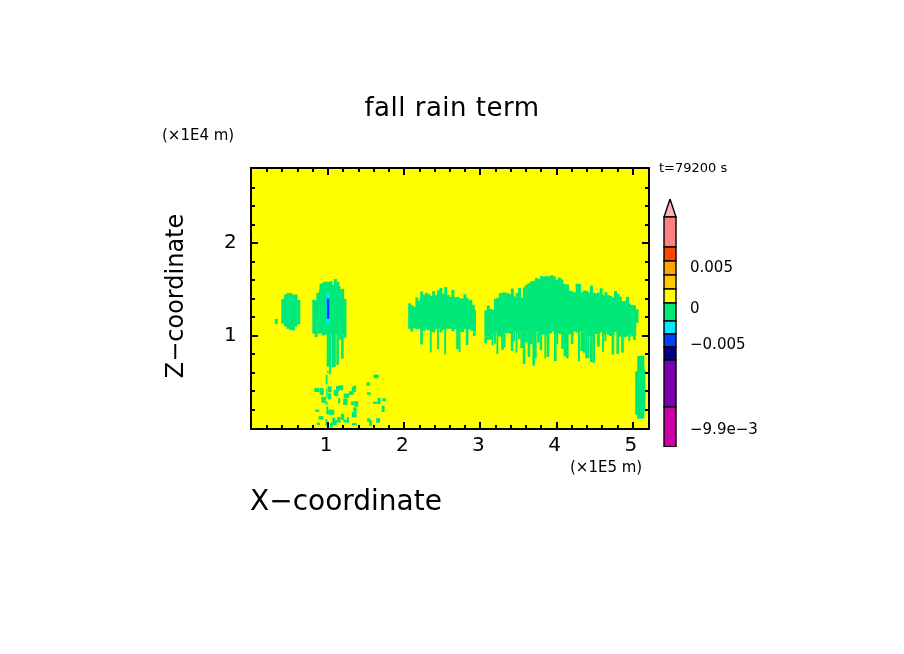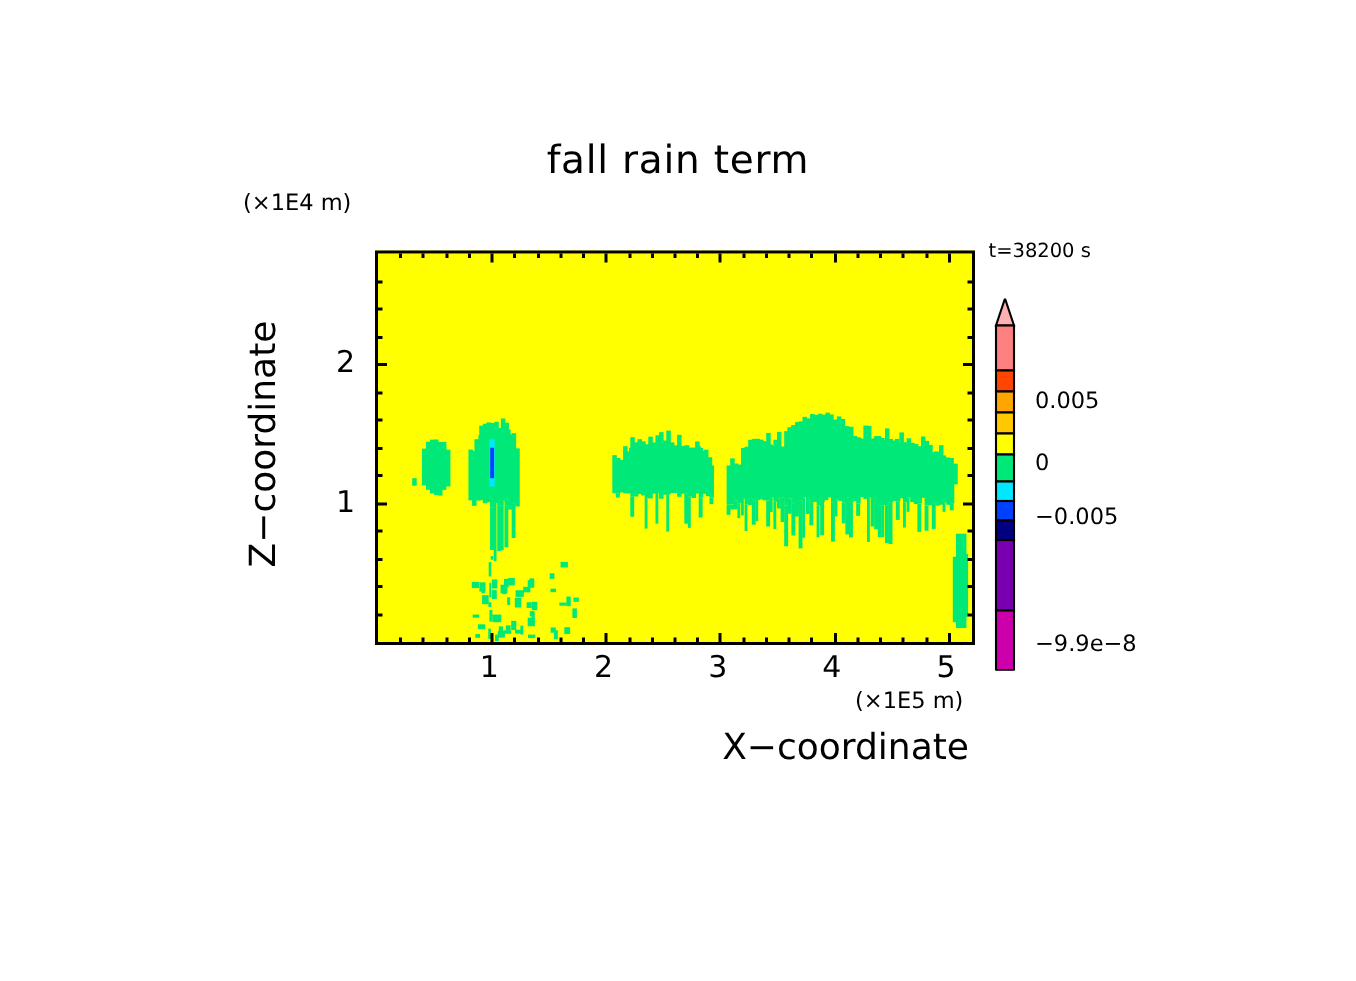--- a/index.html
+++ b/index.html
@@ -110,22 +110,22 @@
     text-align: right;
     white-space: nowrap;
   }
 
   
   .xaxis-title {
     position: absolute;
     left: 250px;
     top: 448px;
     width: 396px;
-    text-align: right;
-    font-size: 24px;
+    text-align: left;
+    font-size: 28px;
     white-space: nowrap;
   }
   .yaxis-title {
     position: absolute;
     left: 175px;
     top: 260px;
     font-size: 24px;
     transform: translate(-50%, -50%) rotate(-90deg);
     transform-origin: center center;
     white-space: nowrap;
@@ -151,21 +151,21 @@
 </head>
 <body>
 
 <div id="figure">
 
   <div class="title">fall rain term</div>
 
   <div class="zunit">(×1E4 m)</div>
   <div class="xunit">(×1E5 m)</div>
 
-  <div class="timestamp">t=38200 s</div>
+  <div class="timestamp">t=79200 s</div>
 
   <div class="plot-frame">
     <svg class="plot-canvas" viewBox="0 0 396 259" preserveAspectRatio="none">
       <rect x="0" y="0" width="396" height="259" fill="#ffff00"></rect>
       <g id="contour-shapes" fill="#00e878">
           <rect x="29.3" y="130.1" width="3.0" height="24.5"></rect>
           <rect x="32.0" y="125.5" width="3.0" height="32.0"></rect>
           <rect x="34.6" y="124.1" width="3.0" height="35.8"></rect>
           <rect x="37.3" y="124.0" width="3.0" height="37.0"></rect>
           <rect x="40.0" y="125.6" width="3.0" height="35.8"></rect>
@@ -617,16 +617,16 @@
           <rect x="2" y="161" width="12" height="47" fill="#7800b0" stroke="#000" stroke-width="1.4"></rect>
           <rect x="2" y="208" width="12" height="40" fill="#cc00aa" stroke="#000" stroke-width="1.4"></rect>
           <polygon points="2,248 14,248 8,248" fill="#ff0090" stroke="#000" stroke-width="1.4"></polygon>
         </g>
     </svg>
   </div>
   <div id="cb-labels">
       <div class="cb-label" style="top: 231px;">0.005</div>
       <div class="cb-label" style="top: 272px;">0</div>
       <div class="cb-label" style="top: 308px;">−0.005</div>
-      <div class="cb-label" style="top: 393px;">−9.9e−8</div>
+      <div class="cb-label" style="top: 393px;">−9.9e−3</div>
     </div>
 
 </div>
 
 </body></html>

